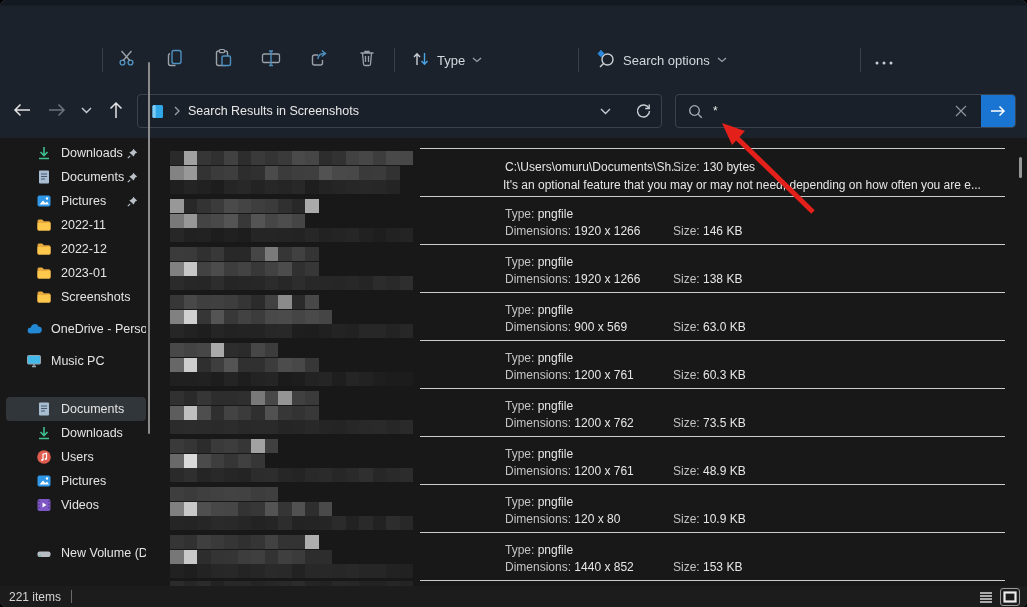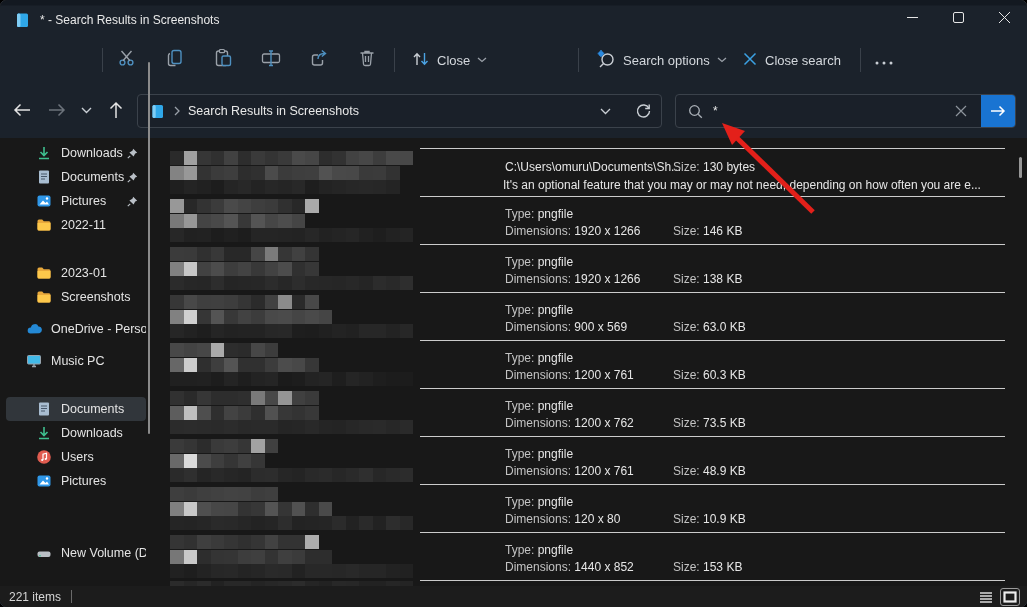--- a/index.html
+++ b/index.html
@@ -54,46 +54,20 @@
   .viewtoggle.active{outline:1px solid #9a9a9a;}
   #red-arrow{position:absolute;left:0;top:0;width:1027px;height:607px;pointer-events:none;}
 </style>
 </head>
 <body>
 
 <div id="window">
 
   <div id="chrome">
 
-    <div id="titlebar">
-      <span class="app-icon">
-        <svg width="16" height="16">
-            <rect x="3" y="1.5" width="11" height="13.5" rx="1.5" fill="#2fa7e8"></rect>
-            <rect x="3" y="1.5" width="3.5" height="13.5" rx="1.5" fill="#7fcdf5"></rect>
-          </svg>
-      </span>
-      <span id="title-text">* - Search Results in Screenshots</span>
-      <div id="win-controls">
-        <div class="winbtn">
-            <svg width="11" height="11">
-              <line x1="0" y1="5.5" x2="11" y2="5.5" stroke="#e6e6e6" stroke-width="1"></line>
-            </svg>
-          </div>
-        <div class="winbtn">
-            <svg width="11" height="11">
-              <rect x="0.5" y="0.5" width="10" height="10" rx="1.5" fill="none" stroke="#e6e6e6" stroke-width="1"></rect>
-            </svg>
-          </div>
-        <div class="winbtn">
-            <svg width="11" height="11">
-              <path d="M0 0 L11 11 M11 0 L0 11" stroke="#e6e6e6" stroke-width="1"></path>
-            </svg>
-          </div>
-      </div>
-    </div>
 
     <div id="toolbar">
       <div class="tb-sep" style="left:102px"></div>
 
       <div class="icbtn" style="left:111px">
           <span><svg width="20" height="20">
               <circle cx="5.5" cy="14.5" r="2.4" fill="none" stroke="#4e90c0" stroke-width="1.4"></circle>
               <circle cx="13.5" cy="14.5" r="2.4" fill="none" stroke="#4e90c0" stroke-width="1.4"></circle>
               <path d="M4.5 3 L13 12.7 M14.5 3 L6 12.7" stroke="#9aa1a9" stroke-width="1.4"></path>
             </svg></span>
@@ -129,21 +103,21 @@
               <path d="M5.5 5 L6.5 16 a1.5 1.5 0 0 0 1.5 1.5 h4 a1.5 1.5 0 0 0 1.5 -1.5 L14.5 5 M8.5 8 v6 M11.5 8 v6" fill="none" stroke="#9aa1a9" stroke-width="1.3"></path>
             </svg></span>
         </div>
       <div class="tb-sep" style="left:394px"></div>
 
       <div class="tb" style="left:404px">
         <span><svg width="18" height="16">
               <path d="M5 14 V3 M2 6 L5 2.8 L8 6" fill="none" stroke="#c9ced4" stroke-width="1.4"></path>
               <path d="M12.5 2 V13 M9.5 10 L12.5 13.2 L15.5 10" fill="none" stroke="#4ba3e3" stroke-width="1.4"></path>
             </svg></span>
-        <span>Close</span>
+        <span>Type</span>
         <span class="chev">
             <svg width="10" height="6">
               <path d="M1 1 L5 4.5 L9 1" fill="none" stroke="#9aa0a8" stroke-width="1.3"></path>
             </svg>
           </span>
       </div>
       <div class="tb-sep" style="left:578px"></div>
 
       <div class="tb" style="left:588px">
         <span><svg width="20" height="20">
@@ -151,26 +125,20 @@
               <path d="M7.5 14.5 L4 18" stroke="#c9ced4" stroke-width="1.4"></path>
               <circle cx="5" cy="4.5" r="2.6" fill="#2b8ae0"></circle>
               <path d="M5 1 v1 M5 7 v1 M1.7 4.5 h1 M7.3 4.5 h1" stroke="#2b8ae0" stroke-width="1.4"></path>
             </svg></span>
         <span>Search options</span>
         <span class="chev">
             <svg width="10" height="6">
               <path d="M1 1 L5 4.5 L9 1" fill="none" stroke="#9aa0a8" stroke-width="1.3"></path>
             </svg>
           </span>
-      </div>
-      <div class="tb" style="left:734px">
-        <span><svg width="16" height="16">
-              <path d="M2.5 2.5 L13.5 13.5 M13.5 2.5 L2.5 13.5" stroke="#3ba1e3" stroke-width="1.5"></path>
-            </svg></span>
-        <span>Close search</span>
       </div>
       <div class="tb-sep" style="left:860px"></div>
       <div class="icbtn" style="left:868px">
           <span><svg width="18" height="4">
               <circle cx="2" cy="2" r="1.5" fill="#c9ced4"></circle>
               <circle cx="9" cy="2" r="1.5" fill="#c9ced4"></circle>
               <circle cx="16" cy="2" r="1.5" fill="#c9ced4"></circle>
             </svg></span>
         </div>
     </div>
@@ -296,20 +264,29 @@
       </div>
       <div class="side-item" style="top: 75px; padding-left: 30px;">
         <span class="sicon">
           <svg width="16" height="16">
             <path d="M1.5 4 a1.5 1.5 0 0 1 1.5-1.5 h3.2 l1.6 1.8 h5.2 a1.5 1.5 0 0 1 1.5 1.5 V12 a1.5 1.5 0 0 1 -1.5 1.5 H3 A1.5 1.5 0 0 1 1.5 12 Z" fill="#e9a93c"></path>
             <path d="M1.5 6 h13 V12 a1.5 1.5 0 0 1 -1.5 1.5 H3 A1.5 1.5 0 0 1 1.5 12 Z" fill="#fdc84b"></path>
           </svg>
         </span>
         <span>2022-11</span>
       </div>
+      <div class="side-item" style="top: 99px; padding-left: 30px;">
+        <span class="sicon">
+          <svg width="16" height="16">
+            <path d="M1.5 4 a1.5 1.5 0 0 1 1.5-1.5 h3.2 l1.6 1.8 h5.2 a1.5 1.5 0 0 1 1.5 1.5 V12 a1.5 1.5 0 0 1 -1.5 1.5 H3 A1.5 1.5 0 0 1 1.5 12 Z" fill="#e9a93c"></path>
+            <path d="M1.5 6 h13 V12 a1.5 1.5 0 0 1 -1.5 1.5 H3 A1.5 1.5 0 0 1 1.5 12 Z" fill="#fdc84b"></path>
+          </svg>
+        </span>
+        <span>2022-12</span>
+      </div>
       <div class="side-item" style="top: 123px; padding-left: 30px;">
         <span class="sicon">
           <svg width="16" height="16">
             <path d="M1.5 4 a1.5 1.5 0 0 1 1.5-1.5 h3.2 l1.6 1.8 h5.2 a1.5 1.5 0 0 1 1.5 1.5 V12 a1.5 1.5 0 0 1 -1.5 1.5 H3 A1.5 1.5 0 0 1 1.5 12 Z" fill="#e9a93c"></path>
             <path d="M1.5 6 h13 V12 a1.5 1.5 0 0 1 -1.5 1.5 H3 A1.5 1.5 0 0 1 1.5 12 Z" fill="#fdc84b"></path>
           </svg>
         </span>
         <span>2023-01</span>
       </div>
       <div class="side-item" style="top: 147px; padding-left: 30px;">
@@ -369,20 +346,30 @@
       </div>
       <div class="side-item" style="top: 331px; padding-left: 30px;">
         <span class="sicon">
           <svg width="16" height="16">
             <rect x="1.5" y="2.5" width="13" height="11" rx="2" fill="#2f97e8"></rect>
             <path d="M3.5 11.5 L7 7.5 L9.5 10 L11 8.5 L13 11.5 Z" fill="#fff"></path>
             <circle cx="11" cy="5.5" r="1.2" fill="#fff"></circle>
           </svg>
         </span>
         <span>Pictures</span>
+      </div>
+      <div class="side-item" style="top: 355px; padding-left: 30px;">
+        <span class="sicon">
+          <svg width="16" height="16">
+            <rect x="1.5" y="2" width="13" height="12" rx="2" fill="#7e57c5"></rect>
+            <path d="M3 3.5 v9 M13 3.5 v9" stroke="#5d3f96" stroke-width="1.6" stroke-dasharray="1.6 1.6"></path>
+            <path d="M6.5 5.5 L10.5 8 L6.5 10.5 Z" fill="#fff"></path>
+          </svg>
+        </span>
+        <span>Videos</span>
       </div>
       <div class="side-item" style="top: 403px; padding-left: 30px;">
         <span class="sicon">
           <svg width="16" height="16">
             <rect x="1.5" y="6.5" width="13" height="5.5" rx="2" fill="#b9bec4"></rect>
             <rect x="3" y="10.3" width="2" height="1" fill="#3fbf8f"></rect>
           </svg>
         </span>
         <span>New Volume (D:</span>
       </div>

